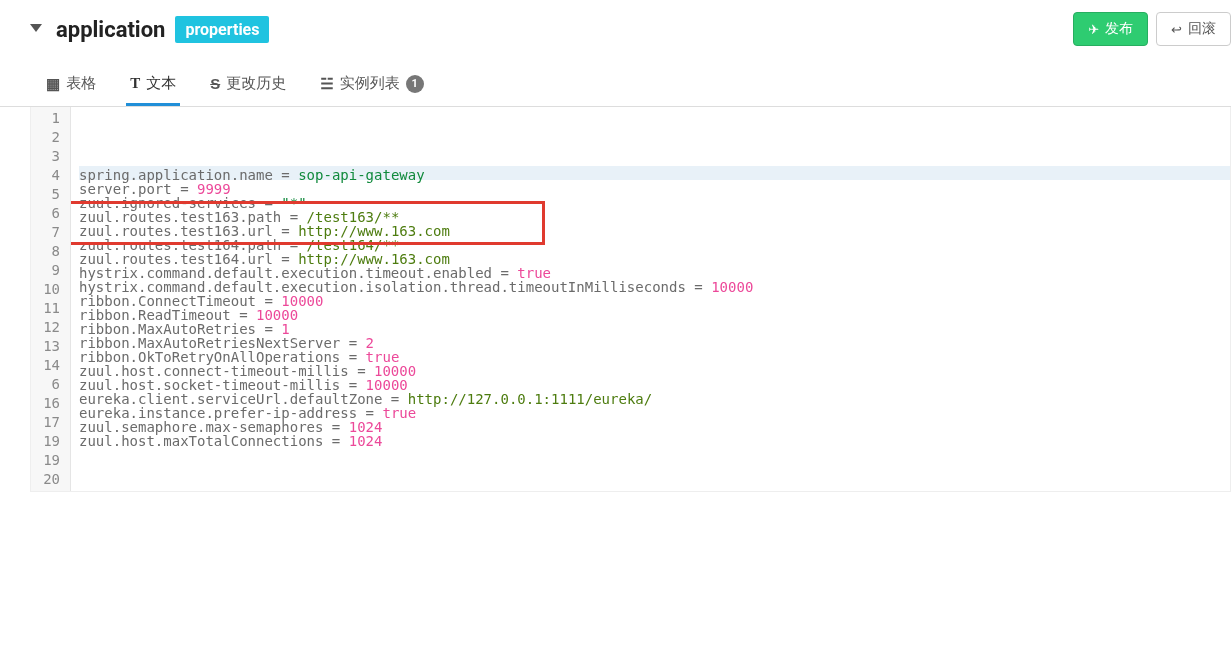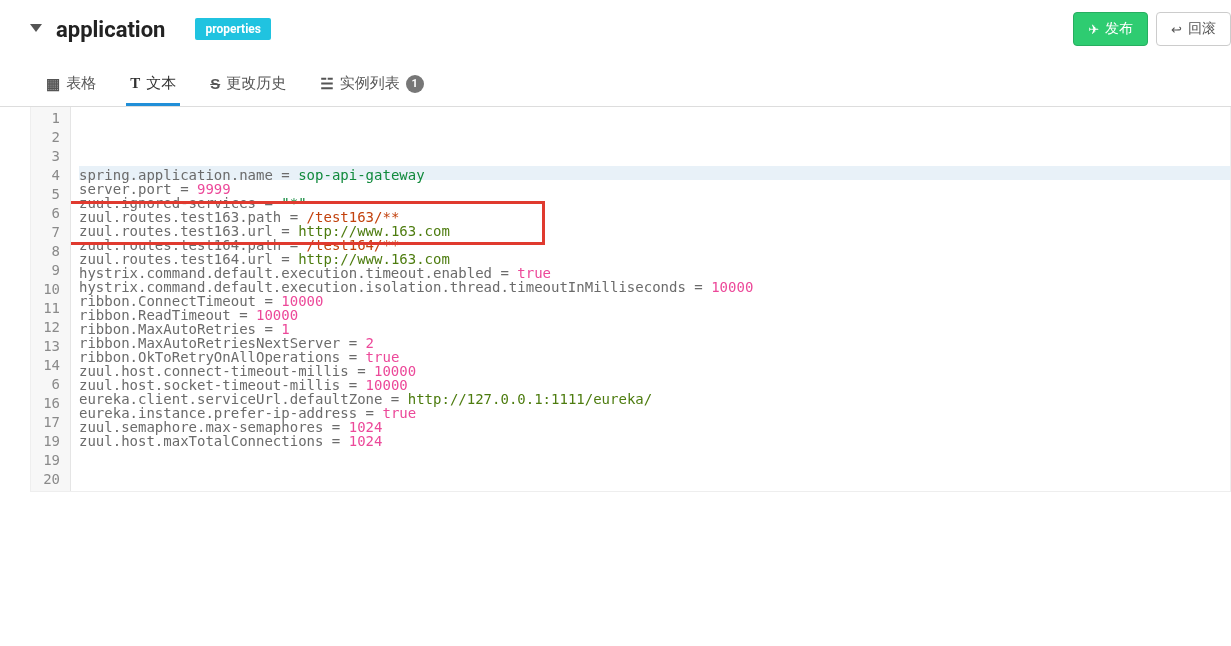--- a/index.html
+++ b/index.html
@@ -20,25 +20,24 @@
     border-right: 6px solid transparent;
     border-top: 8px solid #555;
     margin-right: 4px;
     position: relative;
     top: -1px;
   }
   .app-title { font-size: 22px; font-weight: 700; color: #222; }
   .badge-properties {
     background: #20c3e0;
     color: #fff;
-    font-size: 12px;
+    font-size: 16px;
     font-weight: 700;
     padding: 4px 10px;
     border-radius: 2px;
-    margin-left: 20px;
   }
   .actions { display: flex; gap: 8px; }
   .btn {
     display: inline-flex;
     align-items: center;
     gap: 6px;
     padding: 7px 14px;
     border-radius: 4px;
     font-size: 14px;
     font-weight: 500;
@@ -112,21 +111,21 @@
     white-space: pre;
     overflow: hidden;
   }
   .code .line { height: 14px; }
   .code .line.first-hl { background: #e8f1f8; }
   .tok-key { color: #6b6b6b; }
   .tok-eq  { color: #6b6b6b; }
   .tok-str { color: #118a3d; }
   .tok-num { color: #ec4899; }
   .tok-url { color: #4d7c0f; }
-  .tok-path { color: #c2410c; }
+  .tok-path { color: #4d7c0f; }
   .red-box {
     position: absolute;
     border: 3px solid #e03a2f;
     pointer-events: none;
   }
 </style>
 </head>
 <body>
 
 <div class="page">

